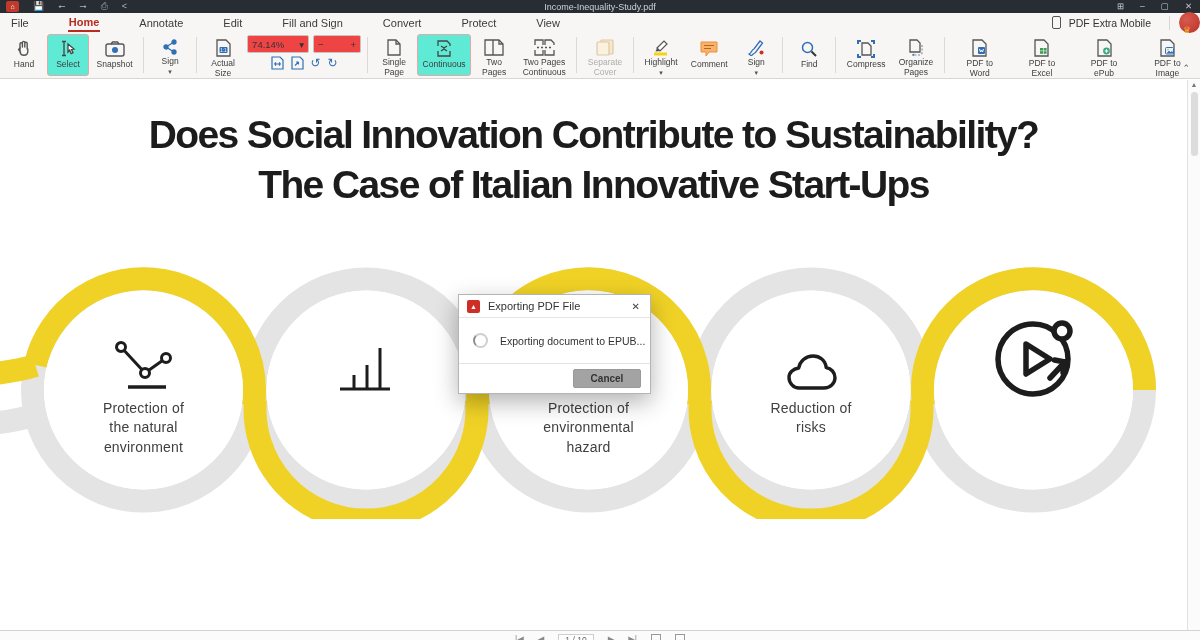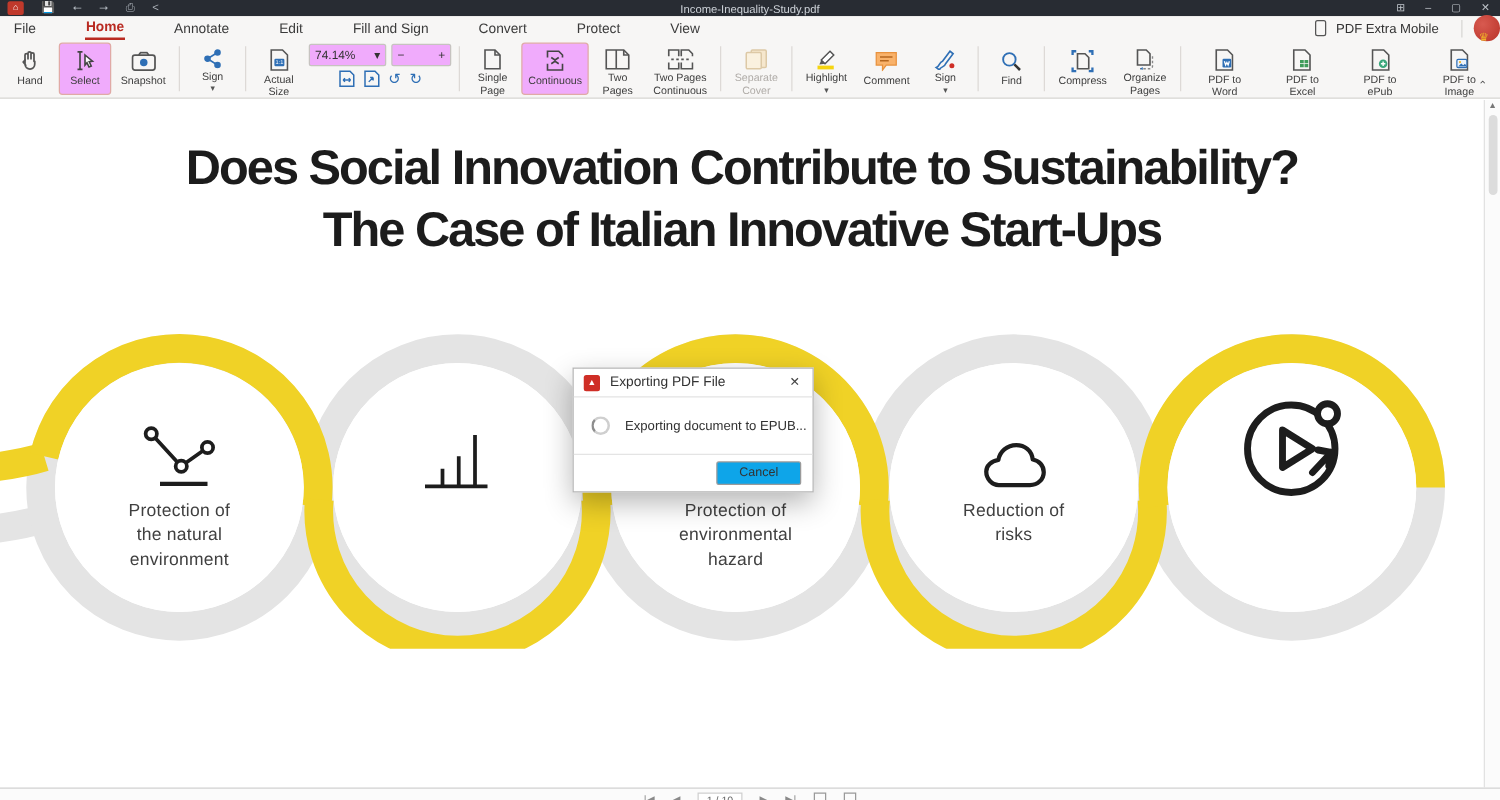--- a/index.html
+++ b/index.html
@@ -28,26 +28,26 @@
           background:radial-gradient(circle at 35% 35%,#d85a50,#b93228);z-index:5;}
   .avatar .crown{position:absolute;bottom:-2px;left:4px;font-size:9px;color:#f0b429;}
   
   .toolbar{position:absolute;left:0;top:32px;width:1200px;height:47px;background:#f7f6f5;
            border-bottom:1px solid #d8d6d4;display:flex;align-items:stretch;padding-left:2px;box-sizing:border-box;}
   .tbtn{display:flex;flex-direction:column;align-items:center;justify-content:flex-start;
         padding:4px 5px 1px 5px;margin:2px 1px;border:1px solid transparent;border-radius:3px;min-width:30px;}
   .tbtn .ic{height:19px;display:flex;align-items:center;justify-content:center;}
   .tbtn .lbl{font-size:8.5px;line-height:1.15;color:#3d3d3d;text-align:center;white-space:pre-line;margin-top:2px;}
   .tbtn .caret{font-size:7px;color:#555;line-height:1;margin-top:1px;}
-  .tbtn.sel{background:#f0abfc;border-color:#e0aaa6;}
+  .tbtn.sel{background:#5eead4;border-color:#e0aaa6;}
   .tbtn.disabled .lbl{color:#b0aca8;}
   .vsep{width:1px;background:#ddd9d6;margin:5px 4px;}
   .zoomgrp{display:flex;flex-direction:column;margin:3px 2px;gap:2px;}
   .zoomrow{display:flex;gap:4px;}
-  .zbox{background:#f0abfc;border:1px solid #c6c3c0;border-radius:2px;height:16px;display:flex;
+  .zbox{background:#ef4444;border:1px solid #c6c3c0;border-radius:2px;height:16px;display:flex;
         align-items:center;font-size:9.5px;color:#333;padding:0 4px;gap:4px;}
   .zfitrow{display:flex;gap:7px;justify-content:center;align-items:center;height:16px;}
   .blue{color:#2f6fb5;}
   .collapse-chevron{position:absolute;right:10px;top:63px;font-size:9px;color:#555;}
   svg.tbi{display:block;}
   
   .page{position:absolute;left:0;top:80px;width:1187px;height:550px;background:#fff;overflow:hidden;}
   .doc-title{position:absolute;left:0;top:30px;width:100%;text-align:center;
              font-weight:800;font-size:39px;line-height:50px;letter-spacing:-1.6px;color:#1c1c1c;}
   .ring-svg{position:absolute;left:0;top:183px;}
@@ -65,22 +65,22 @@
           display:flex;flex-direction:column;}
   .dlg-title{height:22px;display:flex;align-items:center;gap:8px;padding:0 8px;border-bottom:1px solid #e4e4e4;}
   .dlg-appic{width:13px;height:13px;background:#cf2e26;border-radius:2px;display:flex;align-items:center;
              justify-content:center;color:#fff;font-size:7px;line-height:1;}
   .dlg-title-text{flex:1;font-size:11px;color:#333;}
   .dlg-close{font-size:10px;color:#444;padding:0 2px;}
   .dlg-body{height:45px;display:flex;align-items:center;gap:12px;padding-left:14px;border-bottom:1px solid #e4e4e4;}
   .spinner{width:15px;height:15px;border-radius:50%;border:2.5px solid #cfcfcf;border-left-color:#8d8d8d;box-sizing:border-box;}
   .dlg-msg{font-size:10.5px;color:#333;}
   .dlg-footer{flex:1;display:flex;align-items:center;justify-content:flex-end;padding-right:9px;}
-  .btn-cancel{width:66px;height:17px;background:#0ea5e9;border:1px solid #9a9a9a;border-radius:2px;
-              font-size:10px;color:#333;display:flex;align-items:center;justify-content:center;}
+  .btn-cancel{width:66px;height:17px;background:#a3a3a3;border:1px solid #9a9a9a;border-radius:2px;
+              font-size:10px;color:#333;display:flex;align-items:center;justify-content:center;font-weight:bold;}
   
   .statusbar{position:absolute;left:0;top:630px;width:1200px;height:10px;background:#fbfbfb;
              border-top:1px solid #d2d2d2;overflow:hidden;display:flex;justify-content:center;}
   .sb-inner{display:flex;align-items:flex-start;gap:14px;padding-top:3px;color:#8a8a8a;font-size:8.5px;}
   .sb-pagebox{border:1px solid #cfcfcf;background:#fff;padding:0 6px;font-size:8.5px;color:#666;height:12px;}
   .sb-pageic{width:8px;height:11px;border:1px solid #9a9a9a;display:inline-block;}
 </style>
 </head>
 <body>
 

